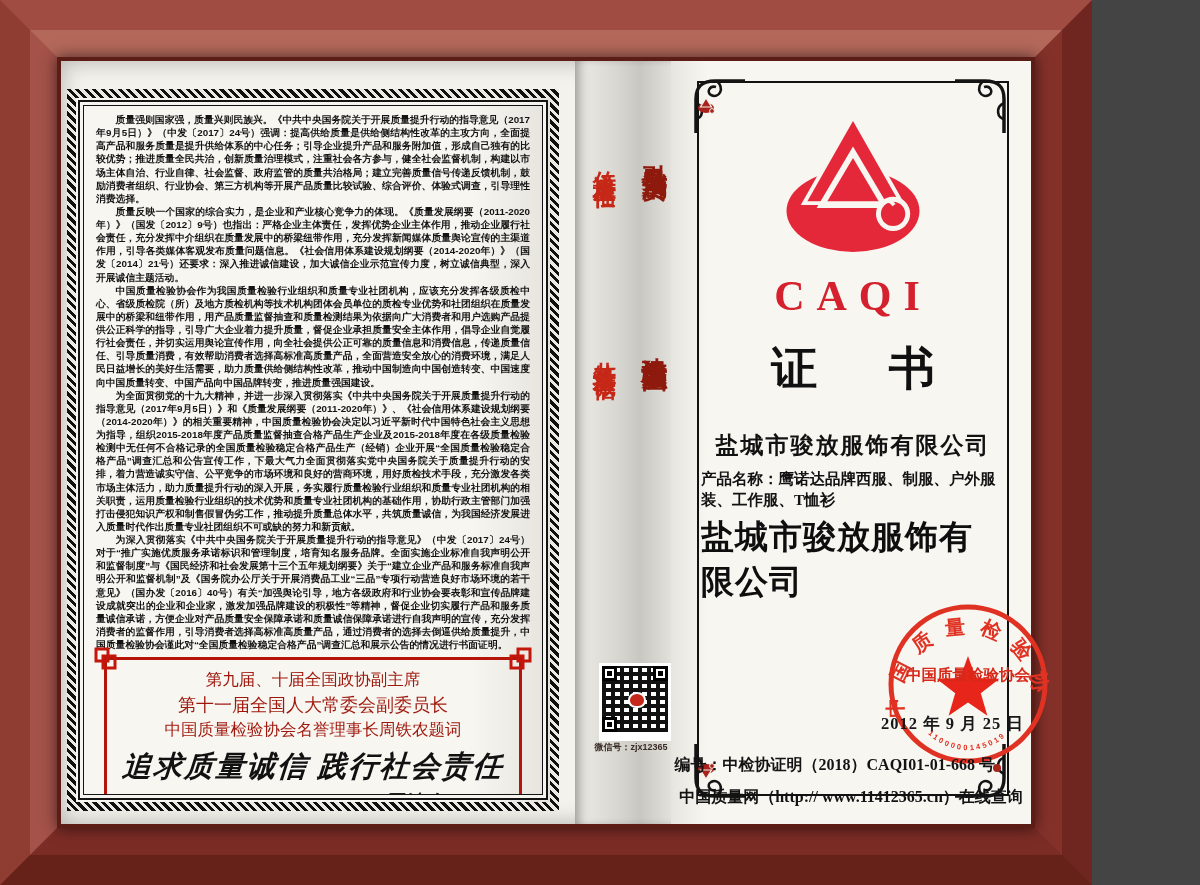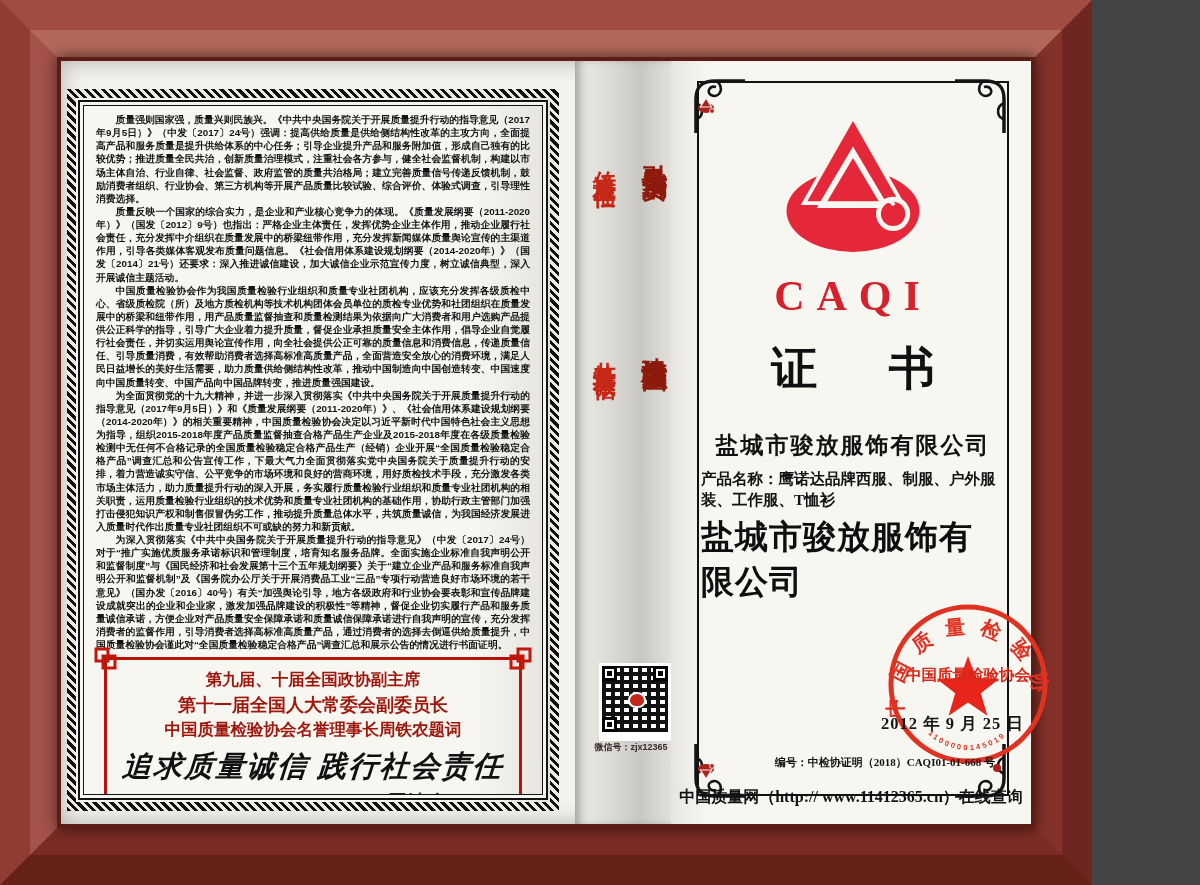--- a/index.html
+++ b/index.html
@@ -17,21 +17,21 @@
   .left-page{position:absolute;left:6px;top:28px;width:492px;height:722px;
     background:linear-gradient(90deg,#f8f6f1 82%,#e3e1da);}
   .lp-band{position:absolute;inset:0;border:9px solid #000;
     border-image:repeating-linear-gradient(45deg,#101010 0 3px,#ece9e2 3px 6px) 9;}
   .lp-inner{position:absolute;inset:11px;margin:5px;border:1px solid #141414;
     box-shadow:0 0 0 3px #f6f4ef,0 0 0 5px #141414;padding:7px 12px 8px;overflow:hidden;}
   .lp-text p{margin:0;text-indent:2em;text-align:justify;font-size:9.8px;line-height:1.34;
     color:#131313;font-weight:600;font-family:"Liberation Sans","DejaVu Sans",sans-serif;}
   
   .red-box{position:relative;margin:6px 8px 0;border:3px solid #b51408;padding:8px 6px 4px;text-align:center;}
-  .red-box .rb-line{color:#9e170c;font-weight:bold;font-size:16.5px;line-height:1.45;}
+  .red-box .rb-line{color:#9e170c;font-weight:normal;font-size:16.5px;line-height:1.45;}
   .red-box .rb-line2{font-size:18px;}
   .calligraphy{margin-top:5px;font-size:29px;font-weight:800;font-style:italic;color:#111;
     letter-spacing:2px;transform:skewX(-4deg);white-space:nowrap;}
   .sig-block{text-align:right;padding-right:70px;margin-top:2px;}
   .sig-name{font-size:20px;font-style:italic;font-weight:700;color:#222;}
   .knot{position:absolute;width:26px;height:26px;}
   .knot svg{display:block;}
   .knot.tl{left:-14px;top:-14px;} .knot.tr{right:-14px;top:-14px;}
   
   .spine{position:absolute;left:498px;top:0;width:112px;height:100%;
@@ -66,21 +66,21 @@
   .cert-word{margin-top:18px;font-size:46px;font-weight:700;color:#101010;letter-spacing:30px;text-indent:30px;}
   .company{margin-top:30px;font-size:23px;font-weight:700;color:#121212;letter-spacing:2px;}
   .product{margin-top:8px;font-size:15.5px;font-weight:700;color:#121212;}
   .award{margin-top:4px;font-size:33px;font-weight:800;color:#0e0e0e;letter-spacing:1px;}
   .period{margin-top:8px;font-size:15px;font-weight:800;color:#141414;}
   .seal{position:absolute;left:214px;top:540px;width:166px;height:166px;}
   .seal-center{position:absolute;left:-12px;right:-12px;top:64px;text-align:center;
     font-size:15.5px;font-weight:800;color:#d7281a;white-space:nowrap;}
   .seal-date{position:absolute;left:-4px;top:112px;width:210px;font-size:16.5px;font-weight:800;
     color:#171717;white-space:nowrap;letter-spacing:1px;}
-  .cert-no{position:absolute;left:0;right:36px;top:694px;text-align:right;font-size:11px;
+  .cert-no{position:absolute;left:0;right:36px;top:694px;text-align:right;font-size:16px;
     font-weight:800;color:#131313;}
   .query{position:absolute;left:0;right:0;top:726px;text-align:center;font-size:16px;
     font-weight:700;color:#131313;}
 </style>
 </head>
 <body>
 
 <div class="photo">
   <div class="frame-bevel1"></div>
   <div class="frame-bevel2"></div>

